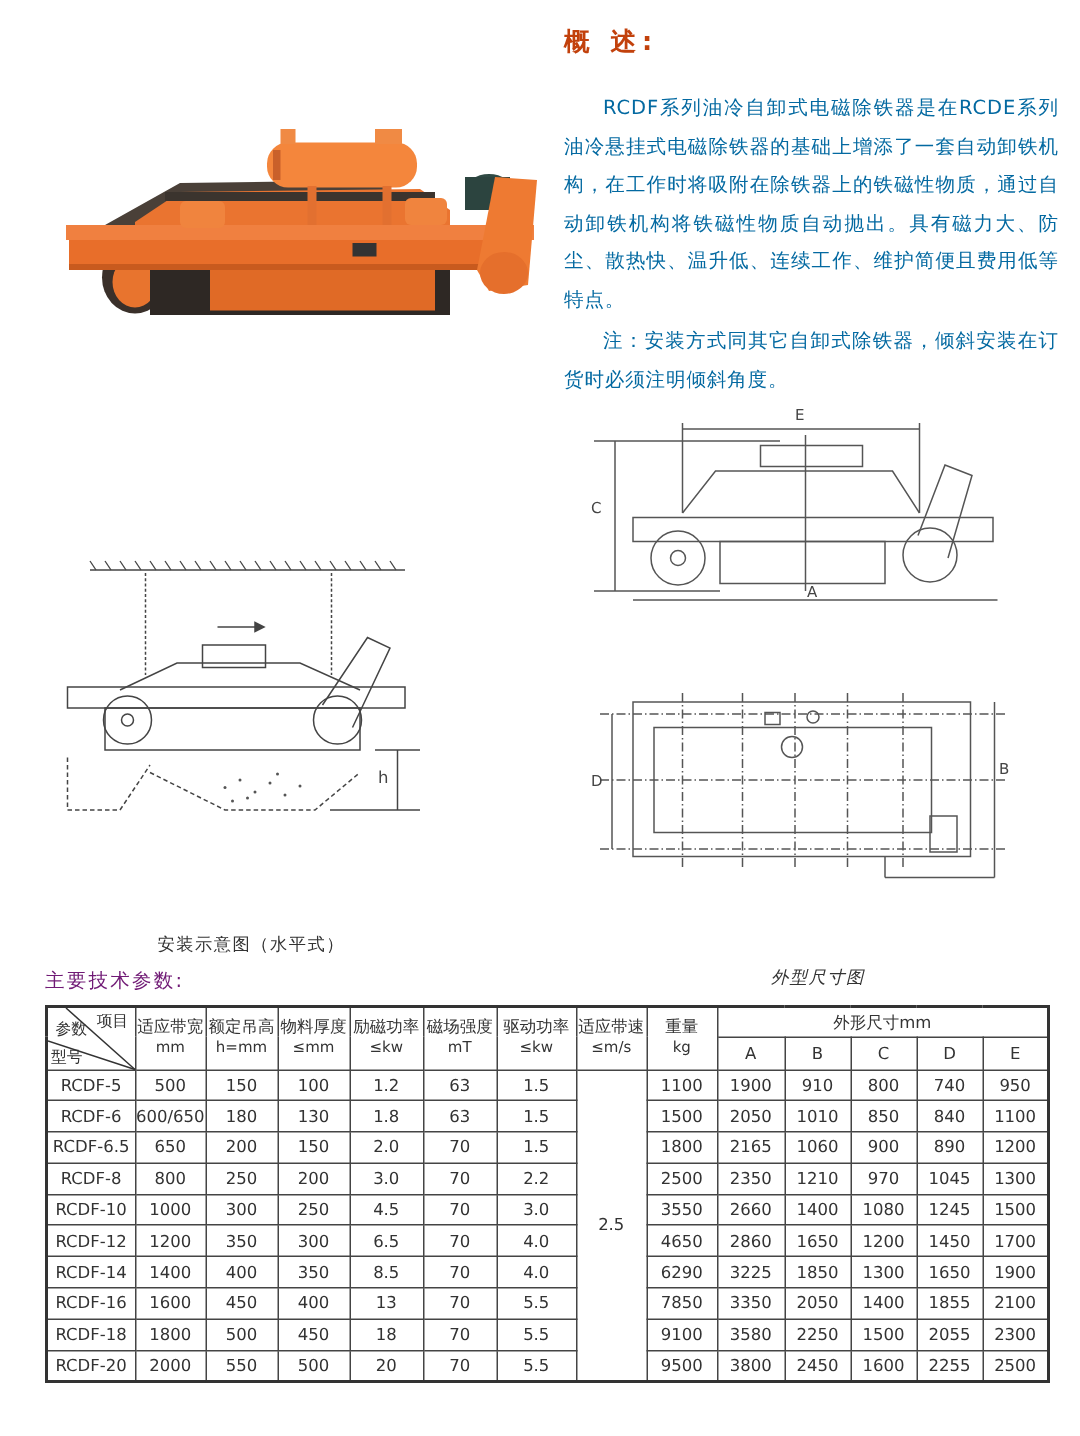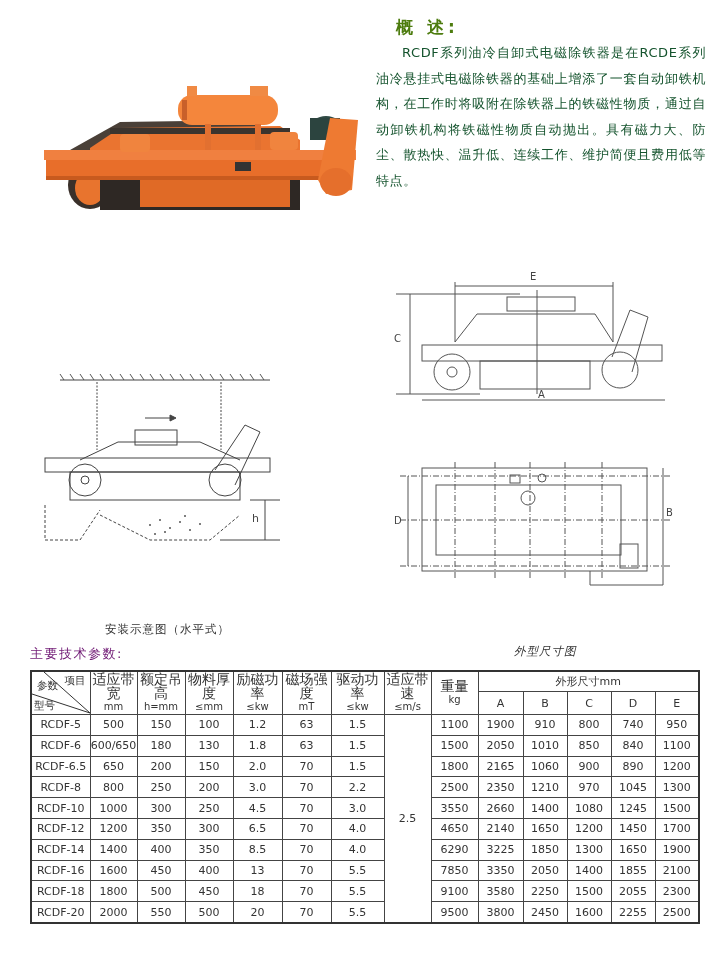--- a/index.html
+++ b/index.html
@@ -1,22 +1,22 @@
 <!DOCTYPE html>
 <html><head>
 <meta charset="utf-8">
 <style>
   html, body { margin: 0; padding: 0; background: #ffffff; }
   body { width: 720px; height: 957px; position: relative; overflow: hidden;
          font-family: "DejaVu Sans", "Liberation Sans", sans-serif; color: #222; }
   .abs { position: absolute; }
 
   
-  .ov-title { left: 376px; top: 16px; font-size: 17px; font-weight: bold; letter-spacing: 4px; color: #4d7c0f; margin-left: 20px; }
-  .ov-body { left: 376px; top: 40px; width: 330px; font-size: 13px; line-height: 25.5px; color: #14532d; letter-spacing: 0.6px; }
+  .ov-title { left: 376px; top: 16px; font-size: 17px; font-weight: bold; letter-spacing: 4px; color: #c2410c; }
+  .ov-body { left: 376px; top: 60px; width: 330px; font-size: 13px; line-height: 25.5px; color: #0369a1; letter-spacing: 0.6px; }
   .ov-body p { margin: 0; text-indent: 2em; text-align: justify; }
   .ov-body p.note { margin-top: 2px; }
 
   
   .photo { left: 30px; top: 70px; width: 330px; height: 150px; }
 
   
   .diag-install { left: 40px; top: 370px; width: 250px; height: 190px; }
   .diag-side { left: 380px; top: 262px; width: 300px; height: 150px; }
   .diag-top { left: 380px; top: 450px; width: 300px; height: 140px; }
@@ -25,36 +25,37 @@
   .cap-outline { left: 514px; top: 600px; font-style: italic; }
 
   
   .tbl-title { left: 30px; top: 645px; font-size: 13px; color: #701a75; letter-spacing: 1.5px; }
   table.spec { position: absolute; left: 30px; top: 670px; border-collapse: collapse;
                font-size: 11px; color: #333; table-layout: fixed; }
   table.spec td, table.spec th { border: 1px solid #444; text-align: center; padding: 0; font-weight: normal; }
   table.spec { border: 2px solid #333; }
   .hdr1 { height: 20px; }
   .hdr2 { height: 22px; }
-  .hd-zh { font-size: 14px; line-height: 14px; display: block; }
+  .hd-zh { font-size: 11px; line-height: 14px; display: block; }
   .hd-unit { font-size: 10px; line-height: 14px; display: block; }
   table.spec tbody td { height: 19.8px; }
   td.model { text-align: left; padding-left: 4px; margin-left: 24px; }
   .diag-cell { position: relative; }
   .diag-cell svg { position: absolute; left: 0; top: 0; }
   .dc-a { position: absolute; left: 5px; top: 7px; font-size: 10.5px; }
   .dc-b { position: absolute; right: 4px; top: 2px; font-size: 10.5px; }
   .dc-c { position: absolute; left: 2px; bottom: 1px; font-size: 10.5px; }
 </style>
 </head>
 <body>
 
 <div class="abs ov-title">概 述:</div>
 <div class="abs ov-body">
   <p>RCDF系列油冷自卸式电磁除铁器是在RCDE系列油冷悬挂式电磁除铁器的基础上增添了一套自动卸铁机构，在工作时将吸附在除铁器上的铁磁性物质，通过自动卸铁机构将铁磁性物质自动抛出。具有磁力大、防尘、散热快、温升低、连续工作、维护简便且费用低等特点。</p>
+  <p class="note">注：安装方式同其它自卸式除铁器，倾斜安装在订货时必须注明倾斜角度。</p>
 </div>
 
 <div class="abs photo">
   <svg width="330" height="150" viewBox="0 0 330 150">
 
     <path d="M40 80 L90 52 L230 50 L230 60 L95 70 L60 95 Z" fill="#4a4038"></path>
 
     <ellipse cx="60" cy="115" rx="22" ry="24" fill="#3a302a"></ellipse>
     <ellipse cx="60" cy="118" rx="15" ry="17" fill="#e8742e"></ellipse>
     <rect x="70" y="110" width="200" height="30" fill="#2e2824"></rect>
@@ -353,21 +354,21 @@
       </tr>
       <tr>
         <td class="model">RCDF-12</td>
         <td>1200</td>
         <td>350</td>
         <td>300</td>
         <td>6.5</td>
         <td>70</td>
         <td>4.0</td>
         <td>4650</td>
-        <td>2140</td>
+        <td>2860</td>
         <td>1650</td>
         <td>1200</td>
         <td>1450</td>
         <td>1700</td>
       </tr>
       <tr>
         <td class="model">RCDF-14</td>
         <td>1400</td>
         <td>400</td>
         <td>350</td>

